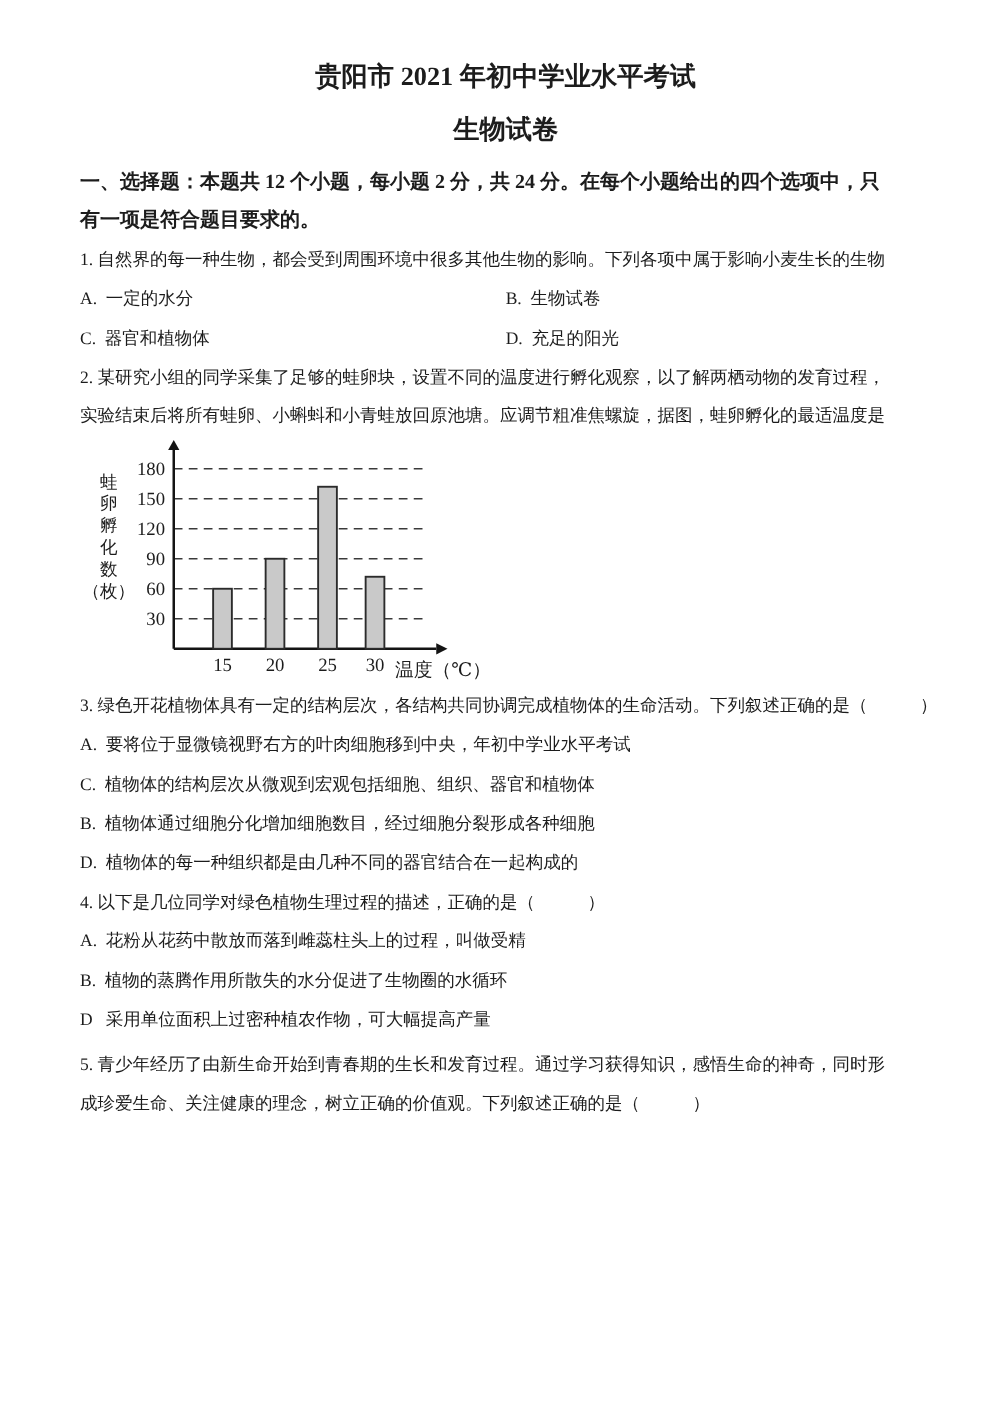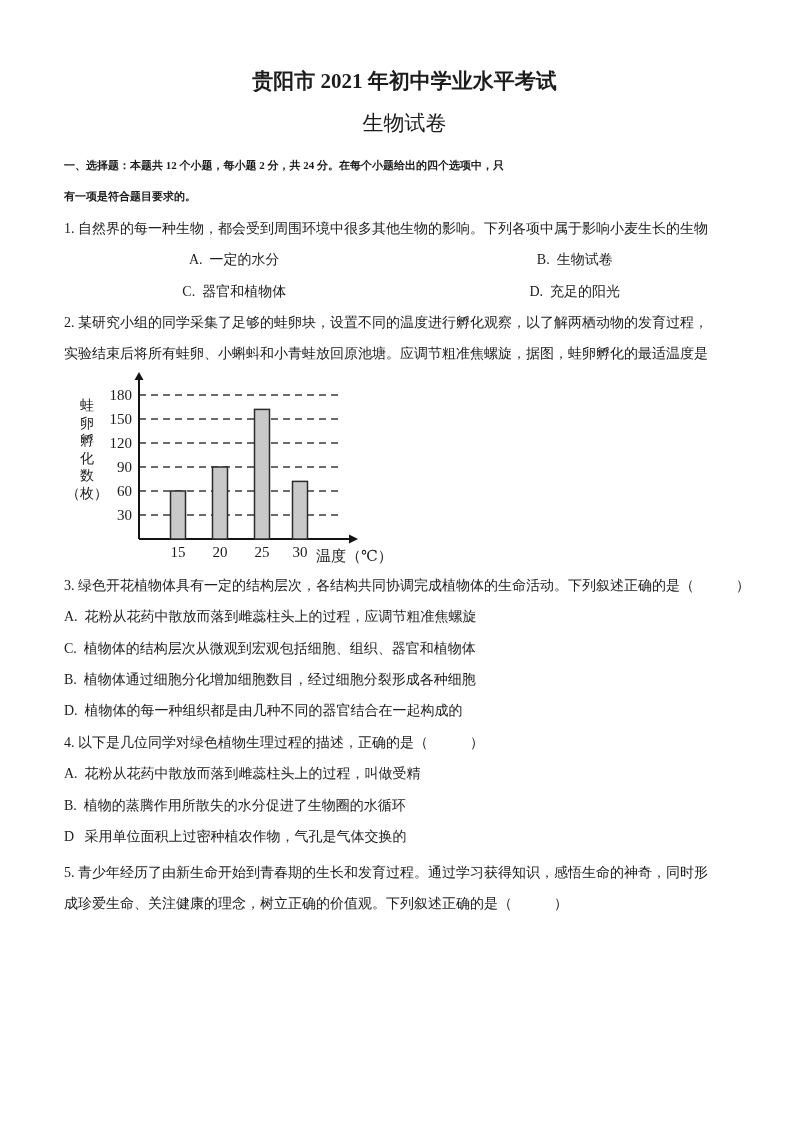--- a/index.html
+++ b/index.html
@@ -1,28 +1,28 @@
 <!DOCTYPE html>
 <html><head>
 <meta charset="utf-8">
 <style>
   html,body{margin:0;padding:0;}
   body{
     width:793px;height:1122px;background:#ffffff;color:#1c1c1c;
     font-family:"Liberation Serif","DejaVu Serif",serif;
     overflow:hidden;
   }
-  .page{padding:64px 48px 0 64px;width:681px;}
+  .page{padding:44px 48px 0 64px;width:681px;}
   .doc-title{margin:4px 0 0;text-align:center;font-size:21px;font-weight:700;line-height:26px;white-space:pre;}
-  .doc-subtitle{margin:16px 0 0;text-align:center;font-size:21px;font-weight:400;line-height:26px;white-space:pre;}
+  .doc-subtitle{margin:16px 0 0;text-align:center;font-size:21px;font-weight:700;line-height:26px;white-space:pre;}
   .section-block{margin-top:14px;}
-  .section-line{margin:0;font-size:11px;font-weight:700;line-height:31.4px;white-space:pre;}
+  .section-line{margin:0;font-size:16px;font-weight:700;line-height:31.4px;white-space:pre;}
   .tline{margin:0;font-size:14px;line-height:31.4px;white-space:pre;}
   .opt-row{display:flex;font-size:14px;line-height:31.4px;white-space:pre;}
-  .opt-half{width:50%;text-align:center;}
+  .opt-half{width:50%;}
   .opt-quarter{width:25%;}
   .chart-wrap{margin:2px 0 0 4px;height:198px;}
   .q5-block{margin-top:4px;}
   
   .grid{stroke:#3a3a3a;stroke-width:1.3;stroke-dasharray:7 5;fill:none;}
   .axis{stroke:#141414;stroke-width:2;fill:none;}
   .arrowhead{fill:#141414;stroke:none;}
   .bar{fill:#c9c9c9;stroke:#2b2b2b;stroke-width:1.5;}
   .ytick{font:15px "Liberation Serif","DejaVu Serif",serif;fill:#1c1c1c;}
   .xtick{font:15px "Liberation Serif","DejaVu Serif",serif;fill:#1c1c1c;}
@@ -91,31 +91,31 @@
           <text x="19" y="90.5" text-anchor="middle" class="ylabel">化</text>
           <text x="19" y="108" text-anchor="middle" class="ylabel">数</text>
           <text x="19" y="125.5" text-anchor="middle" class="ylabel">（枚）</text>
         </svg>
     </div>
 
   </div>
 
   <div>
     <p class="tline">3. 绿色开花植物体具有一定的结构层次，各结构共同协调完成植物体的生命活动。下列叙述正确的是（　　　）</p>
-    <p class="tline">A.  花粉从花药中散放而落到雌蕊柱头上的过程，应调节粗准焦螺旋</p>
+    <p class="tline">A.  要将位于显微镜视野右方的叶肉细胞移到中央，年初中学业水平考试</p>
     <p class="tline">C.  植物体的结构层次从微观到宏观包括细胞、组织、器官和植物体</p>
     <p class="tline">B.  植物体通过细胞分化增加细胞数目，经过细胞分裂形成各种细胞</p>
     <p class="tline">D.  植物体的每一种组织都是由几种不同的器官结合在一起构成的</p>
   </div>
 
   <div>
     <p class="tline">4. 以下是几位同学对绿色植物生理过程的描述，正确的是（　　　）</p>
     <p class="tline">A.  花粉从花药中散放而落到雌蕊柱头上的过程，叫做受精</p>
     <p class="tline">B.  植物的蒸腾作用所散失的水分促进了生物圈的水循环</p>
-    <p class="tline">D   采用单位面积上过密种植农作物，气孔是气体交换的</p>
+    <p class="tline">D   采用单位面积上过密种植农作物，可大幅提高产量</p>
   </div>
 
   <div class="q5-block">
     <p class="tline">5. 青少年经历了由新生命开始到青春期的生长和发育过程。通过学习获得知识，感悟生命的神奇，同时形</p>
     <p class="tline">成珍爱生命、关注健康的理念，树立正确的价值观。下列叙述正确的是（　　　）</p>
   </div>
 
 </div>
 
 </body></html>

